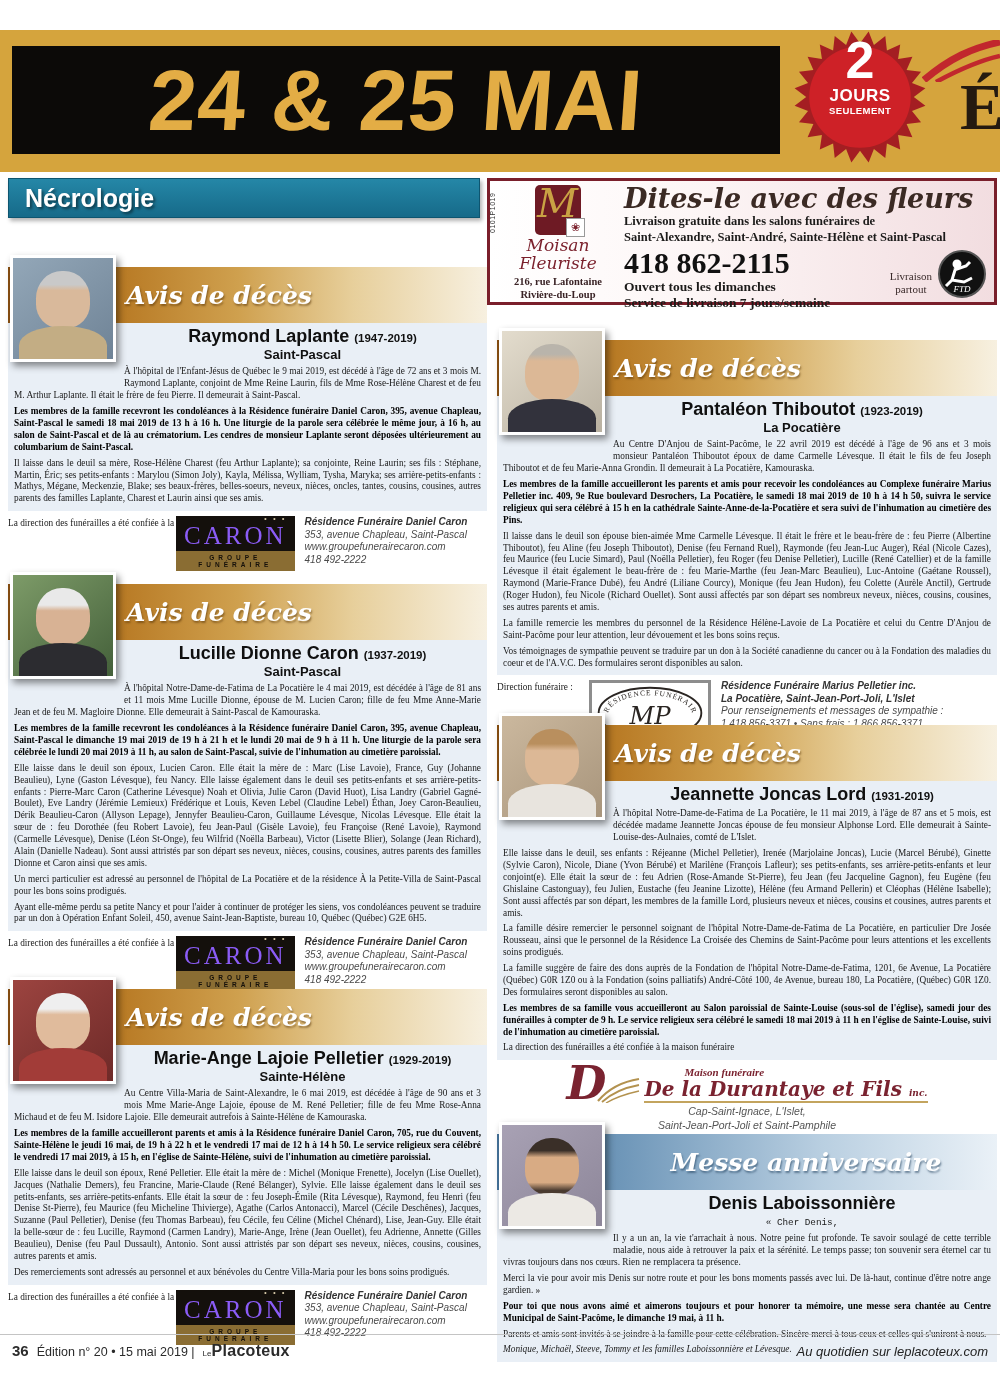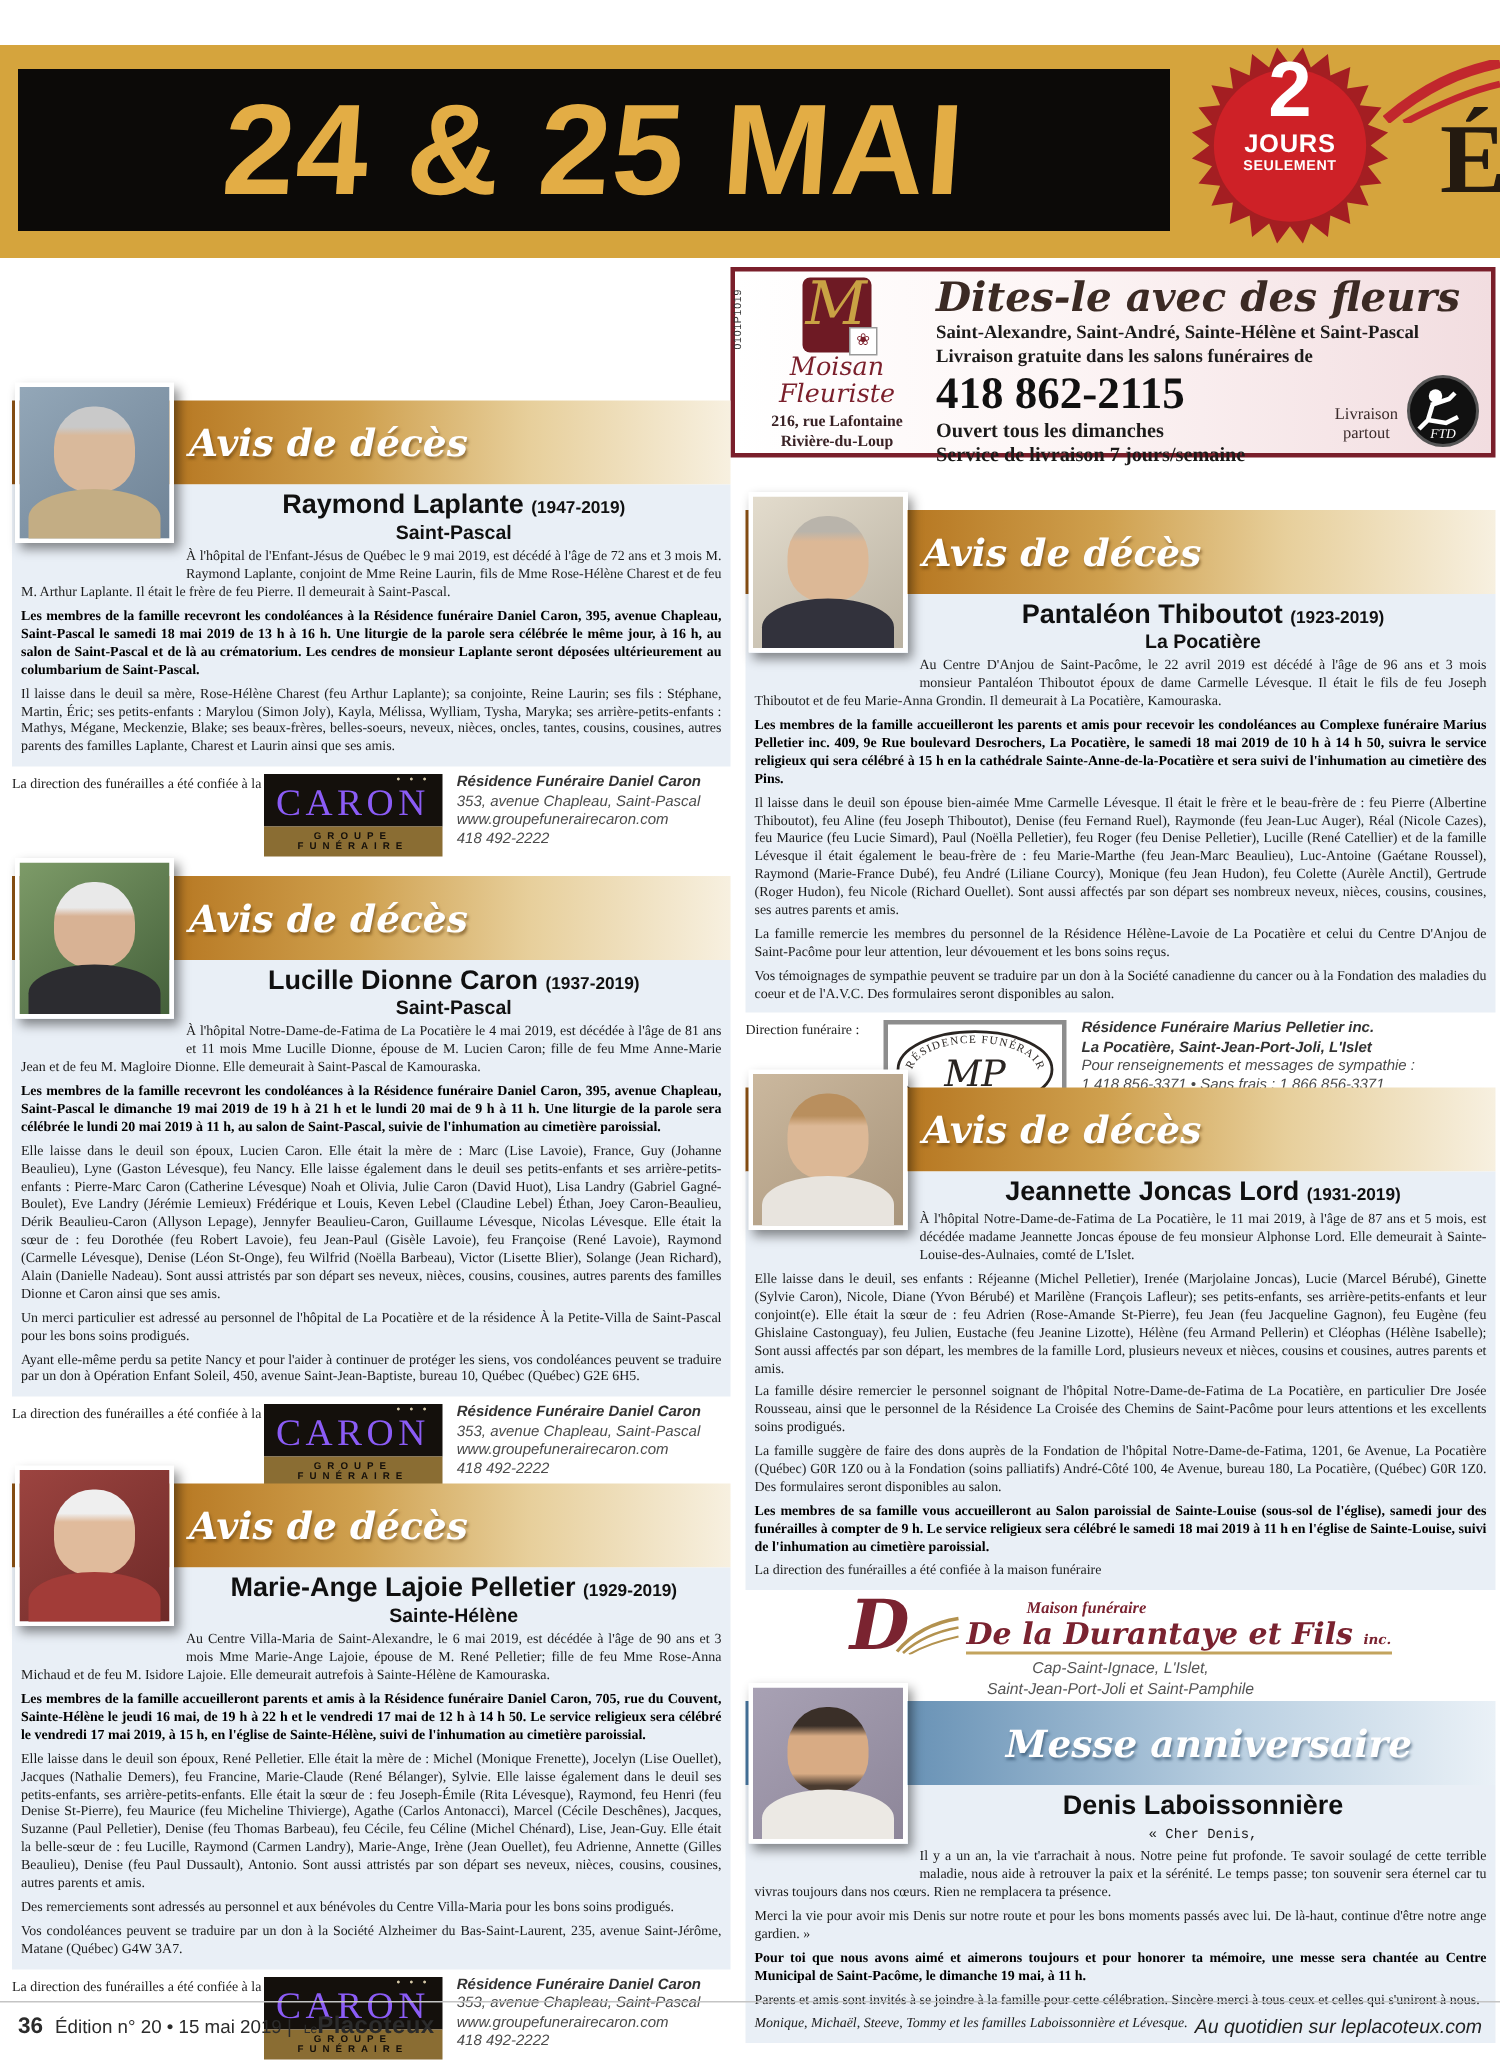--- a/index.html
+++ b/index.html
@@ -132,41 +132,44 @@
     </div>
     <div class="corner-art">
       <svg class="corner-swoosh" width="78" height="42">
         <path d="M2 40 C 28 18, 50 8, 78 2" stroke="#c1272d" stroke-width="7" fill="none"></path>
         <path d="M14 42 C 40 28, 60 20, 78 16" stroke="#c1272d" stroke-width="4.5" fill="none"></path>
       </svg>
       <span class="corner-letter">É</span>
     </div>
   </div>
 
+  <div class="necro-bar">
+    <span>Nécrologie</span>
+  </div>
 
   <div class="florist">
     <span class="florist-code">0101P1019</span>
     <div class="fl-left">
       <div class="fl-square">
         <span class="mono">M</span>
         <span class="flower">❀</span>
       </div>
       <div class="fl-name">
         <span>Moisan</span><br>
         <span>Fleuriste</span>
       </div>
       <div class="fl-addr">
         <span>216, rue Lafontaine</span><br>
         <span>Rivière-du-Loup</span>
       </div>
     </div>
     <div class="fl-main">
       <div class="fl-head">Dites-le avec des fleurs</div>
+      <div class="fl-sub">Livraison gratuite dans les salons funéraires de</div>
       <div class="fl-sub">Saint-Alexandre, Saint-André, Sainte-Hélène et Saint-Pascal</div>
-      <div class="fl-sub">Livraison gratuite dans les salons funéraires de</div>
       <div class="fl-phone">418 862-2115</div>
       <div class="fl-open">Ouvert tous les dimanches</div>
       <div class="fl-open">Service de livraison 7 jours/semaine</div>
     </div>
     <div class="fl-deliv">
       <span>Livraison</span><br><span>partout</span>
     </div>
     <div class="ftd">
       <svg width="44" height="44" viewBox="0 0 44 44">
         <circle cx="17" cy="12" r="4.5" fill="#fff"></circle>
@@ -256,21 +259,20 @@
         <div class="p-torso"></div>
       </div>
     <div class="obit-body">
       <div class="ph-spacer"></div>
       <h2><span>Marie-Ange Lajoie Pelletier</span> <span class="years">(1929-2019)</span></h2>
       <h3>Sainte-Hélène</h3>
       <p>Au Centre Villa-Maria de Saint-Alexandre, le 6 mai 2019, est décédée à l'âge de 90 ans et 3 mois Mme Marie-Ange Lajoie, épouse de M. René Pelletier; fille de feu Mme Rose-Anna Michaud et de feu M. Isidore Lajoie. Elle demeurait autrefois à Sainte-Hélène de Kamouraska.</p>
       <p class="b">Les membres de la famille accueilleront parents et amis à la Résidence funéraire Daniel Caron, 705, rue du Couvent, Sainte-Hélène le jeudi 16 mai, de 19 h à 22 h et le vendredi 17 mai de 12 h à 14 h 50. Le service religieux sera célébré le vendredi 17 mai 2019, à 15 h, en l'église de Sainte-Hélène, suivi de l'inhumation au cimetière paroissial.</p>
       <p>Elle laisse dans le deuil son époux, René Pelletier. Elle était la mère de : Michel (Monique Frenette), Jocelyn (Lise Ouellet), Jacques (Nathalie Demers), feu Francine, Marie-Claude (René Bélanger), Sylvie. Elle laisse également dans le deuil ses petits-enfants, ses arrière-petits-enfants. Elle était la sœur de : feu Joseph-Émile (Rita Lévesque), Raymond, feu Henri (feu Denise St-Pierre), feu Maurice (feu Micheline Thivierge), Agathe (Carlos Antonacci), Marcel (Cécile Deschênes), Jacques, Suzanne (Paul Pelletier), Denise (feu Thomas Barbeau), feu Cécile, feu Céline (Michel Chénard), Lise, Jean-Guy. Elle était la belle-sœur de : feu Lucille, Raymond (Carmen Landry), Marie-Ange, Irène (Jean Ouellet), feu Adrienne, Annette (Gilles Beaulieu), Denise (feu Paul Dussault), Antonio. Sont aussi attristés par son départ ses neveux, nièces, cousins, cousines, autres parents et amis.</p>
       <p>Des remerciements sont adressés au personnel et aux bénévoles du Centre Villa-Maria pour les bons soins prodigués.</p>
-      <p>Vos condoléances peuvent se traduire par un don à la Société Alzheimer du Bas-Saint-Laurent, 235, avenue Saint-Jérôme, Matane (Québec) G4W 3A7.</p>
     </div>
     <div class="fh-row">
       <p class="dir">La direction des funérailles a été confiée à la</p>
       <div class="caron-logo">
         <div class="caron-top">
             <span class="caron-dots">• • •</span>
             <span class="caron-name">CARON</span>
           </div>
         <div class="caron-strip">GROUPE FUNÉRAIRE</div>
       </div>

